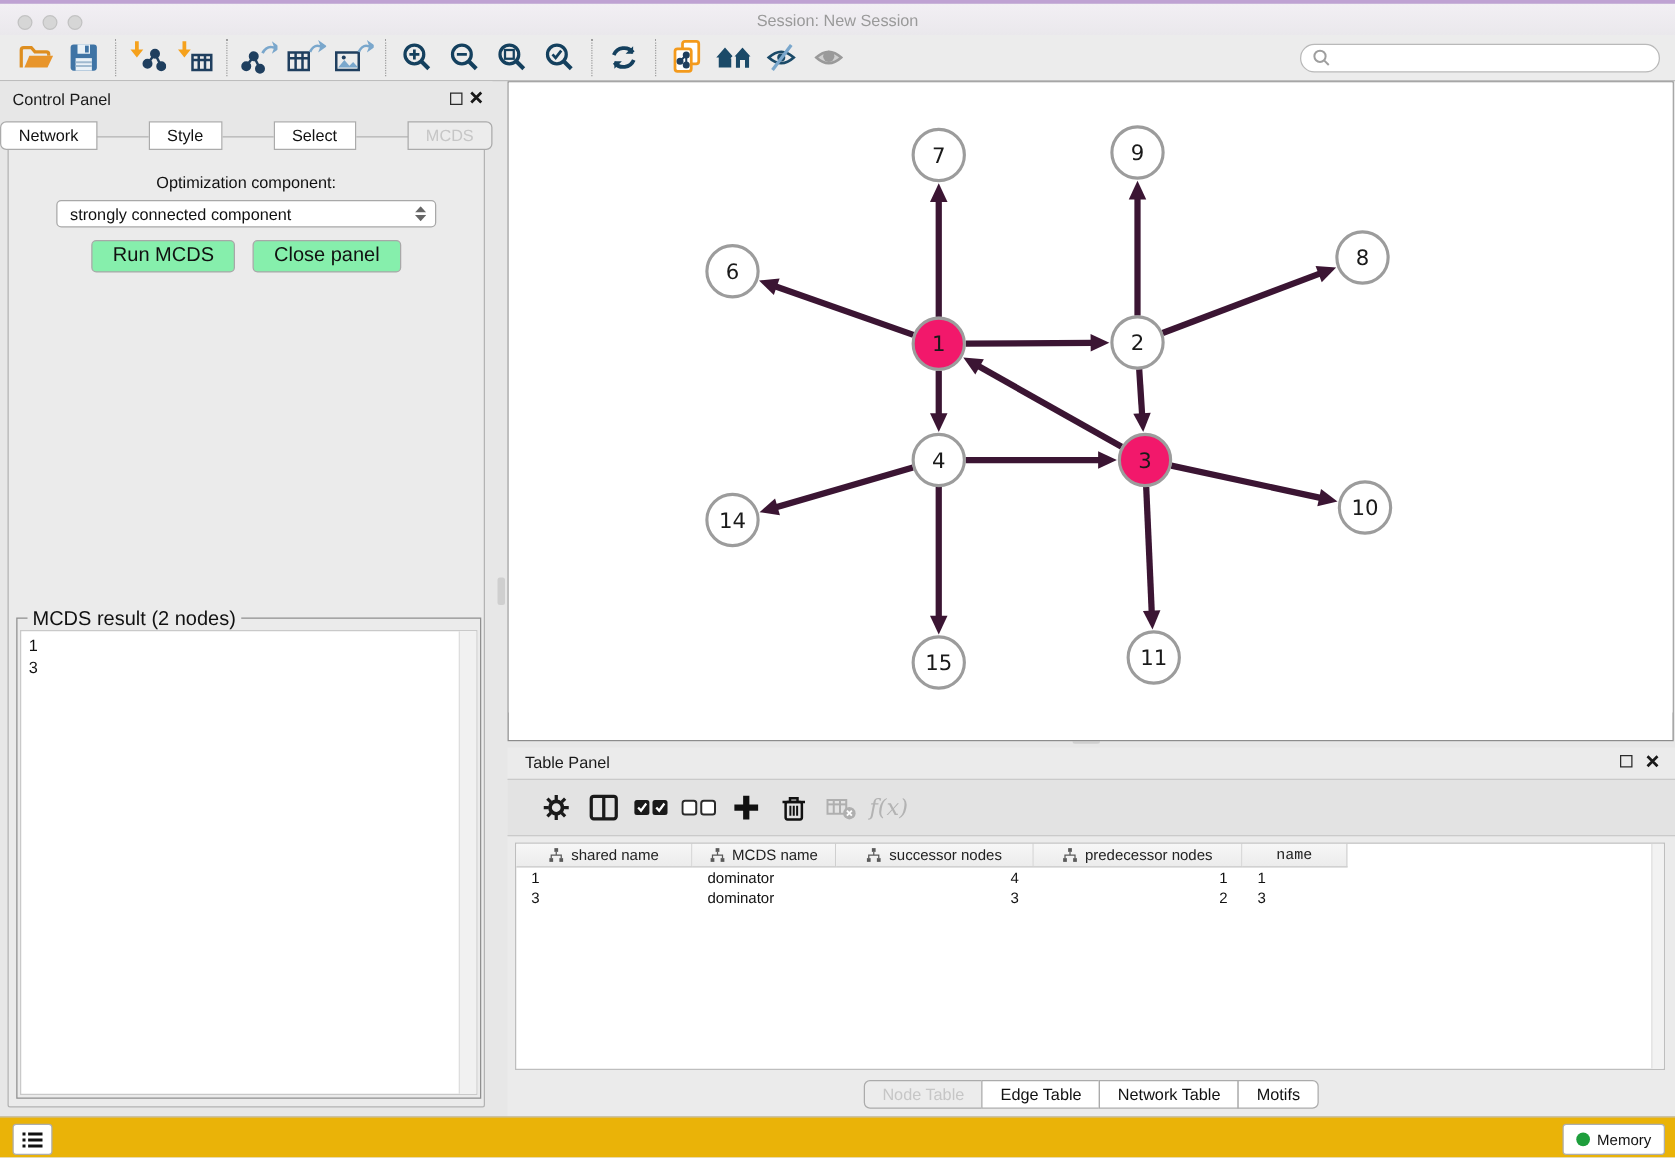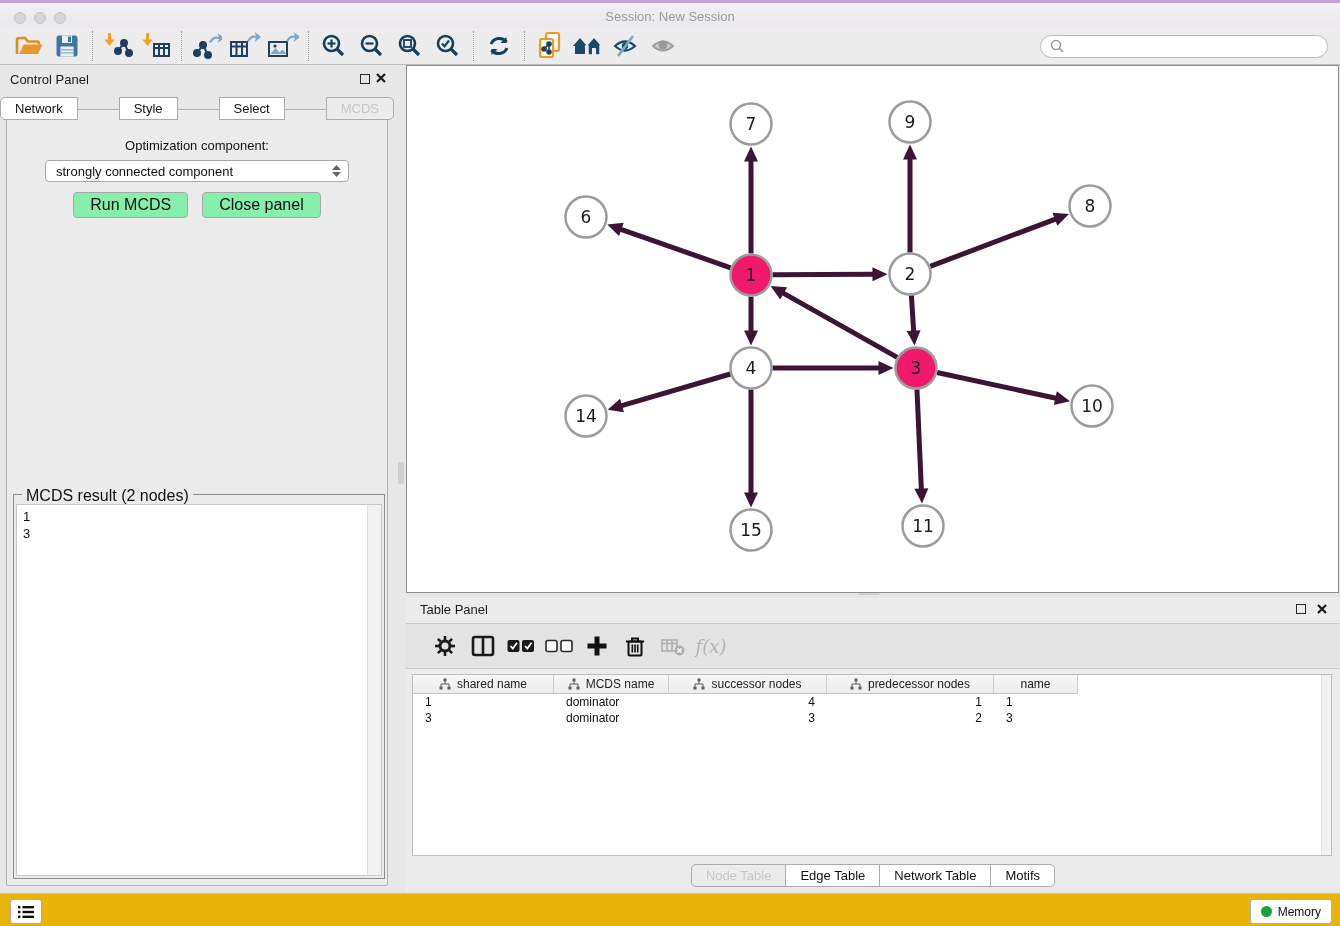--- a/index.html
+++ b/index.html
@@ -479,21 +479,21 @@
         </div>
         <div class="th" style="width: 167px;">
           <svg width="12" height="12">
             <rect x="4.5" y="0.5" width="3" height="3" fill="#5A5A5A"></rect>
             <rect x="0.5" y="8.5" width="3" height="3" fill="#5A5A5A"></rect>
             <rect x="8.5" y="8.5" width="3" height="3" fill="#5A5A5A"></rect>
             <path d="M6 3.5 V6 M2 8.5 V6 H10 V8.5" stroke="#5A5A5A" fill="none"></path>
           </svg>
           <span>predecessor nodes</span>
         </div>
-        <div class="th" style="width: 84px;">
+        <div class="th" style="width: 84px; font-family: Liberation Mono, monospace;">
           <span>name</span>
         </div>
       </div>
     <div id="table-body">
         <div class="tr">
           <div class="td" style="width: 141px; text-align: left; padding: 0px 0px 0px 12px;">1</div>
           <div class="td" style="width: 115px; text-align: left; padding: 0px 0px 0px 12px;">dominator</div>
           <div class="td" style="width: 158px; text-align: right; padding: 0px 12px 0px 0px;">4</div>
           <div class="td" style="width: 167px; text-align: right; padding: 0px 12px 0px 0px;">1</div>
           <div class="td" style="width: 84px; text-align: left; padding: 0px 0px 0px 12px;">1</div>

